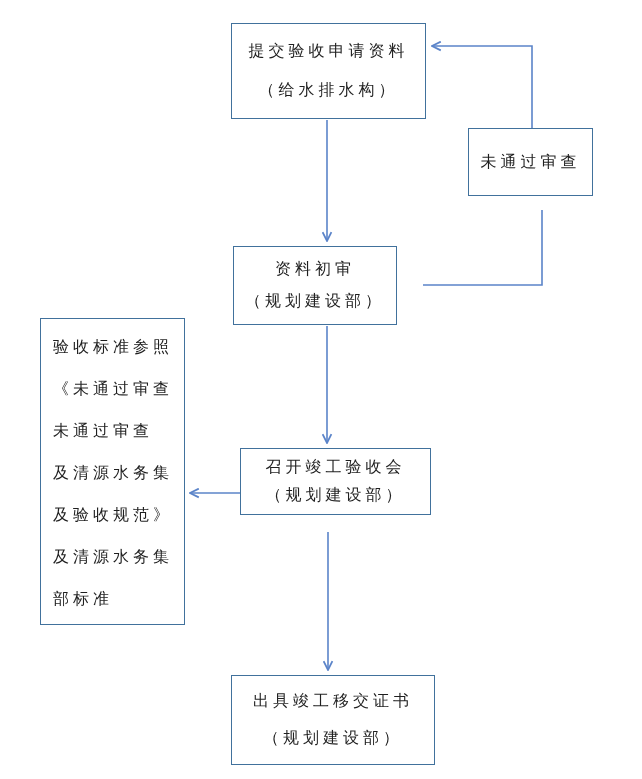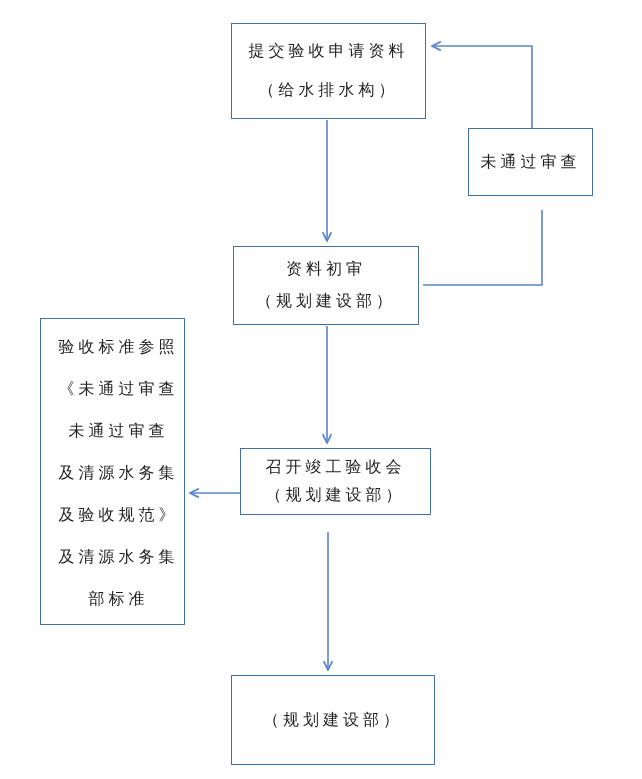--- a/index.html
+++ b/index.html
@@ -41,27 +41,27 @@
     display: flex;
     flex-direction: column;
     justify-content: space-evenly;
     align-items: center;
     text-align: center;
   }
   .box .line { display: block; white-space: nowrap; }
   
   .box-submit      { left: 231px; top:  23px; width: 195px; height:  96px; }
   .box-notpassed   { left: 468px; top: 128px; width: 125px; height:  68px; }
-  .box-initial     { left: 233px; top: 246px; width: 186px; height:  79px; }
+  .box-initial     { left: 233px; top: 246px; width: 164px; height:  79px; }
   .box-meeting     { left: 240px; top: 448px; width: 191px; height:  67px; }
   .box-certificate { left: 231px; top: 675px; width: 204px; height:  90px; }
   .box-standards {
     left: 40px; top: 318px; width: 145px; height: 307px;
     justify-content: flex-start;
-    align-items: center;
+    align-items: flex-start;
     text-align: left;
     padding: 7px 0 0 12px;
     letter-spacing: 4px;
   }
   .box-standards .line { line-height: 42px; }
 </style>
 </head>
 <body>
 
 <div class="canvas">
@@ -103,16 +103,17 @@
     <span class="line">及清源水务集</span>
     <span class="line">部标准</span>
   </div>
 
   <div class="box box-meeting">
     <span class="line">召开竣工验收会</span>
     <span class="line">（规划建设部）</span>
   </div>
 
   <div class="box box-certificate">
+    <span class="line">出具竣工移交证书</span>
     <span class="line">（规划建设部）</span>
   </div>
 
 </div>
 
 </body></html>

